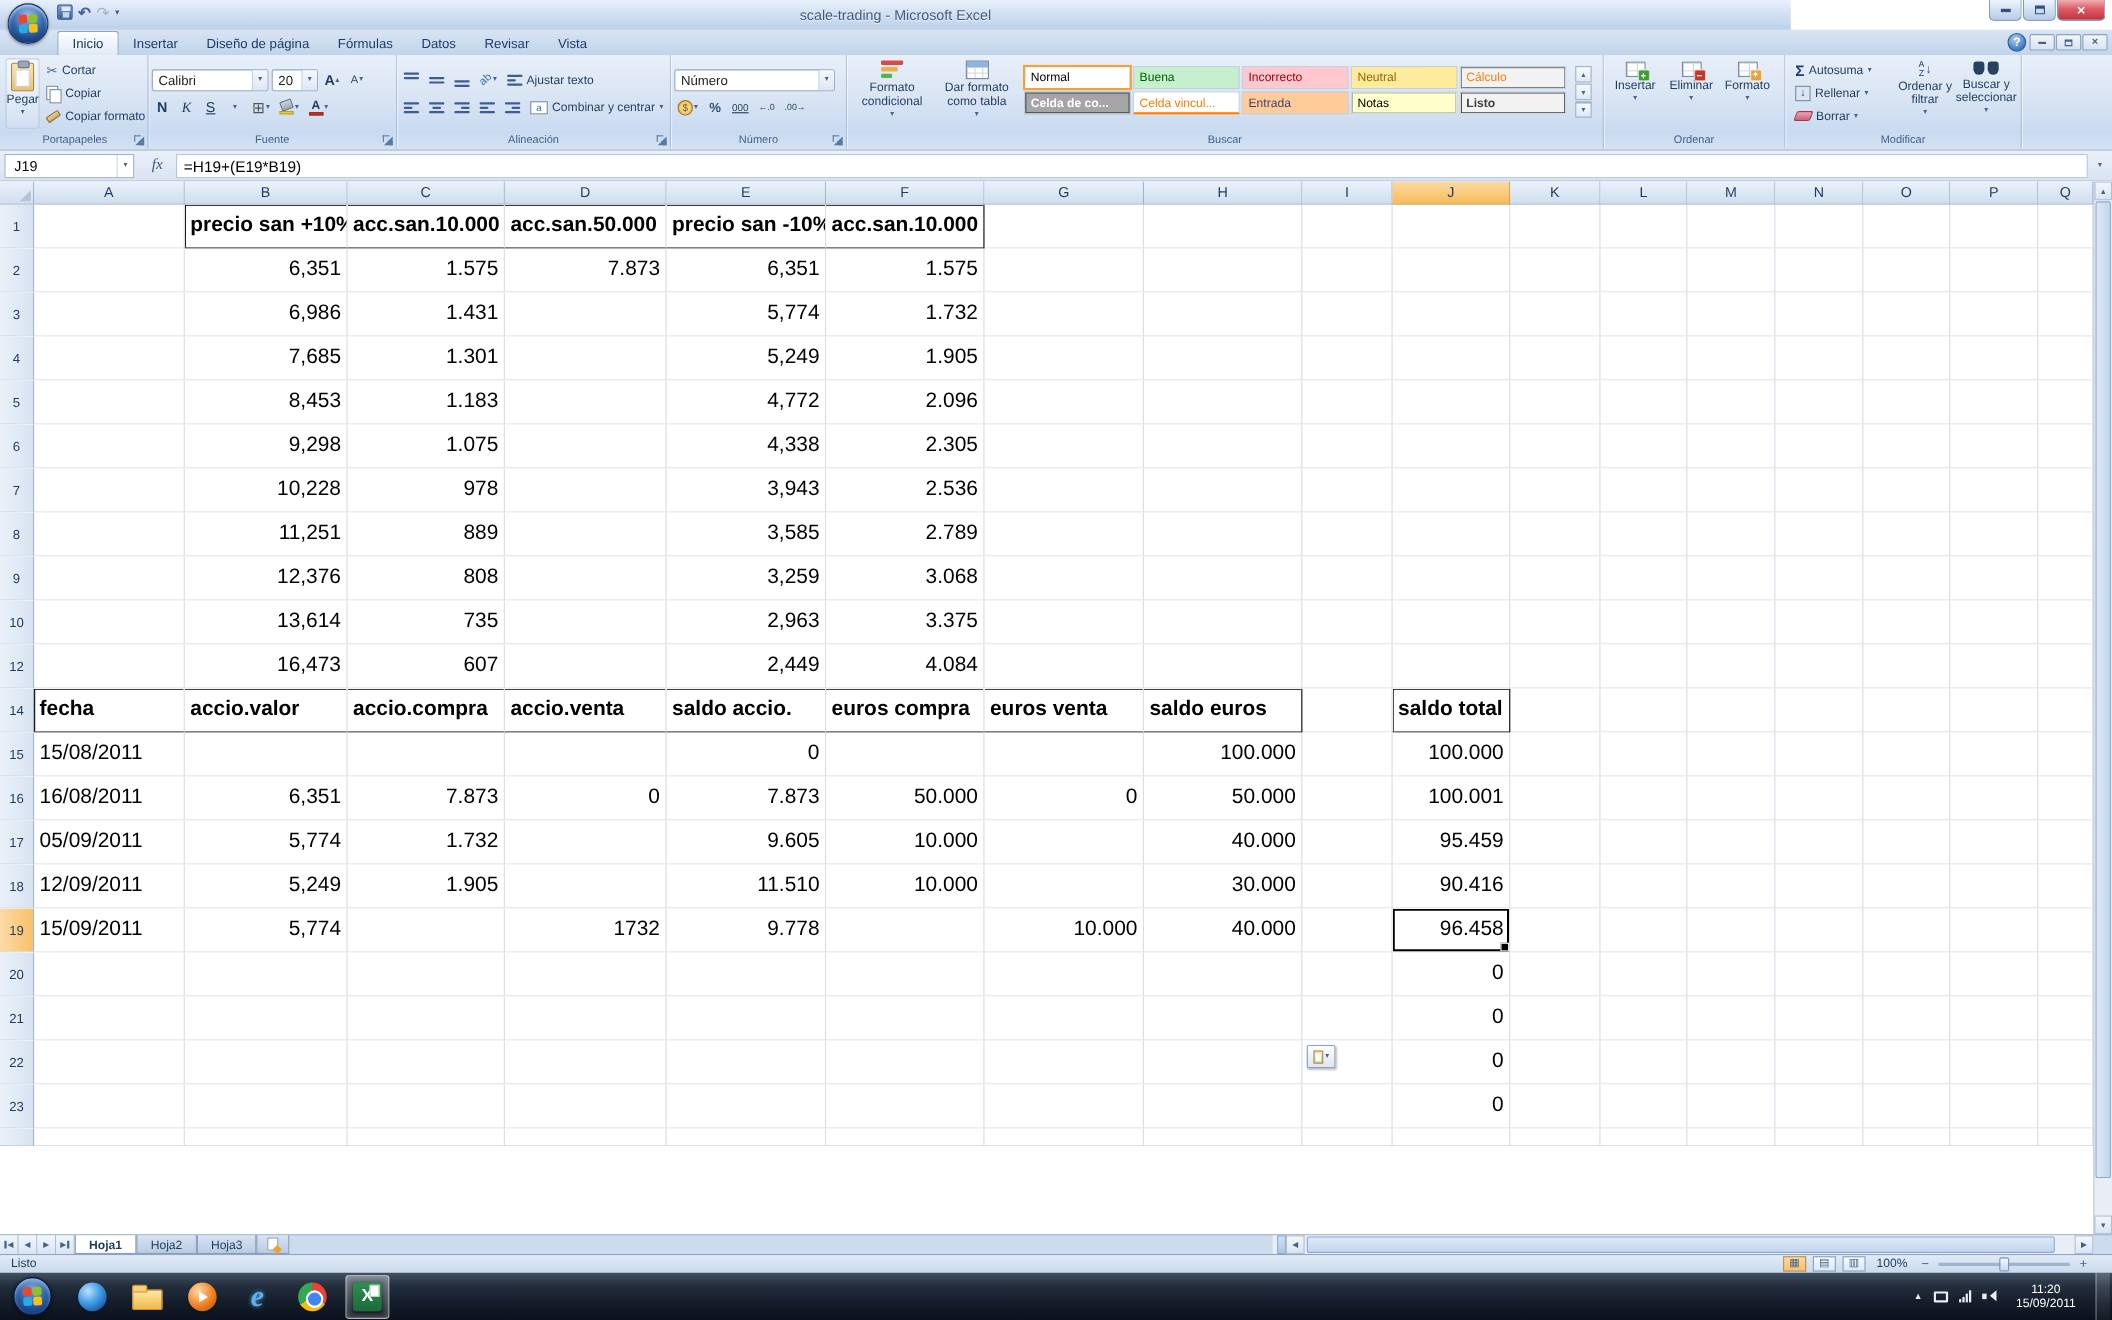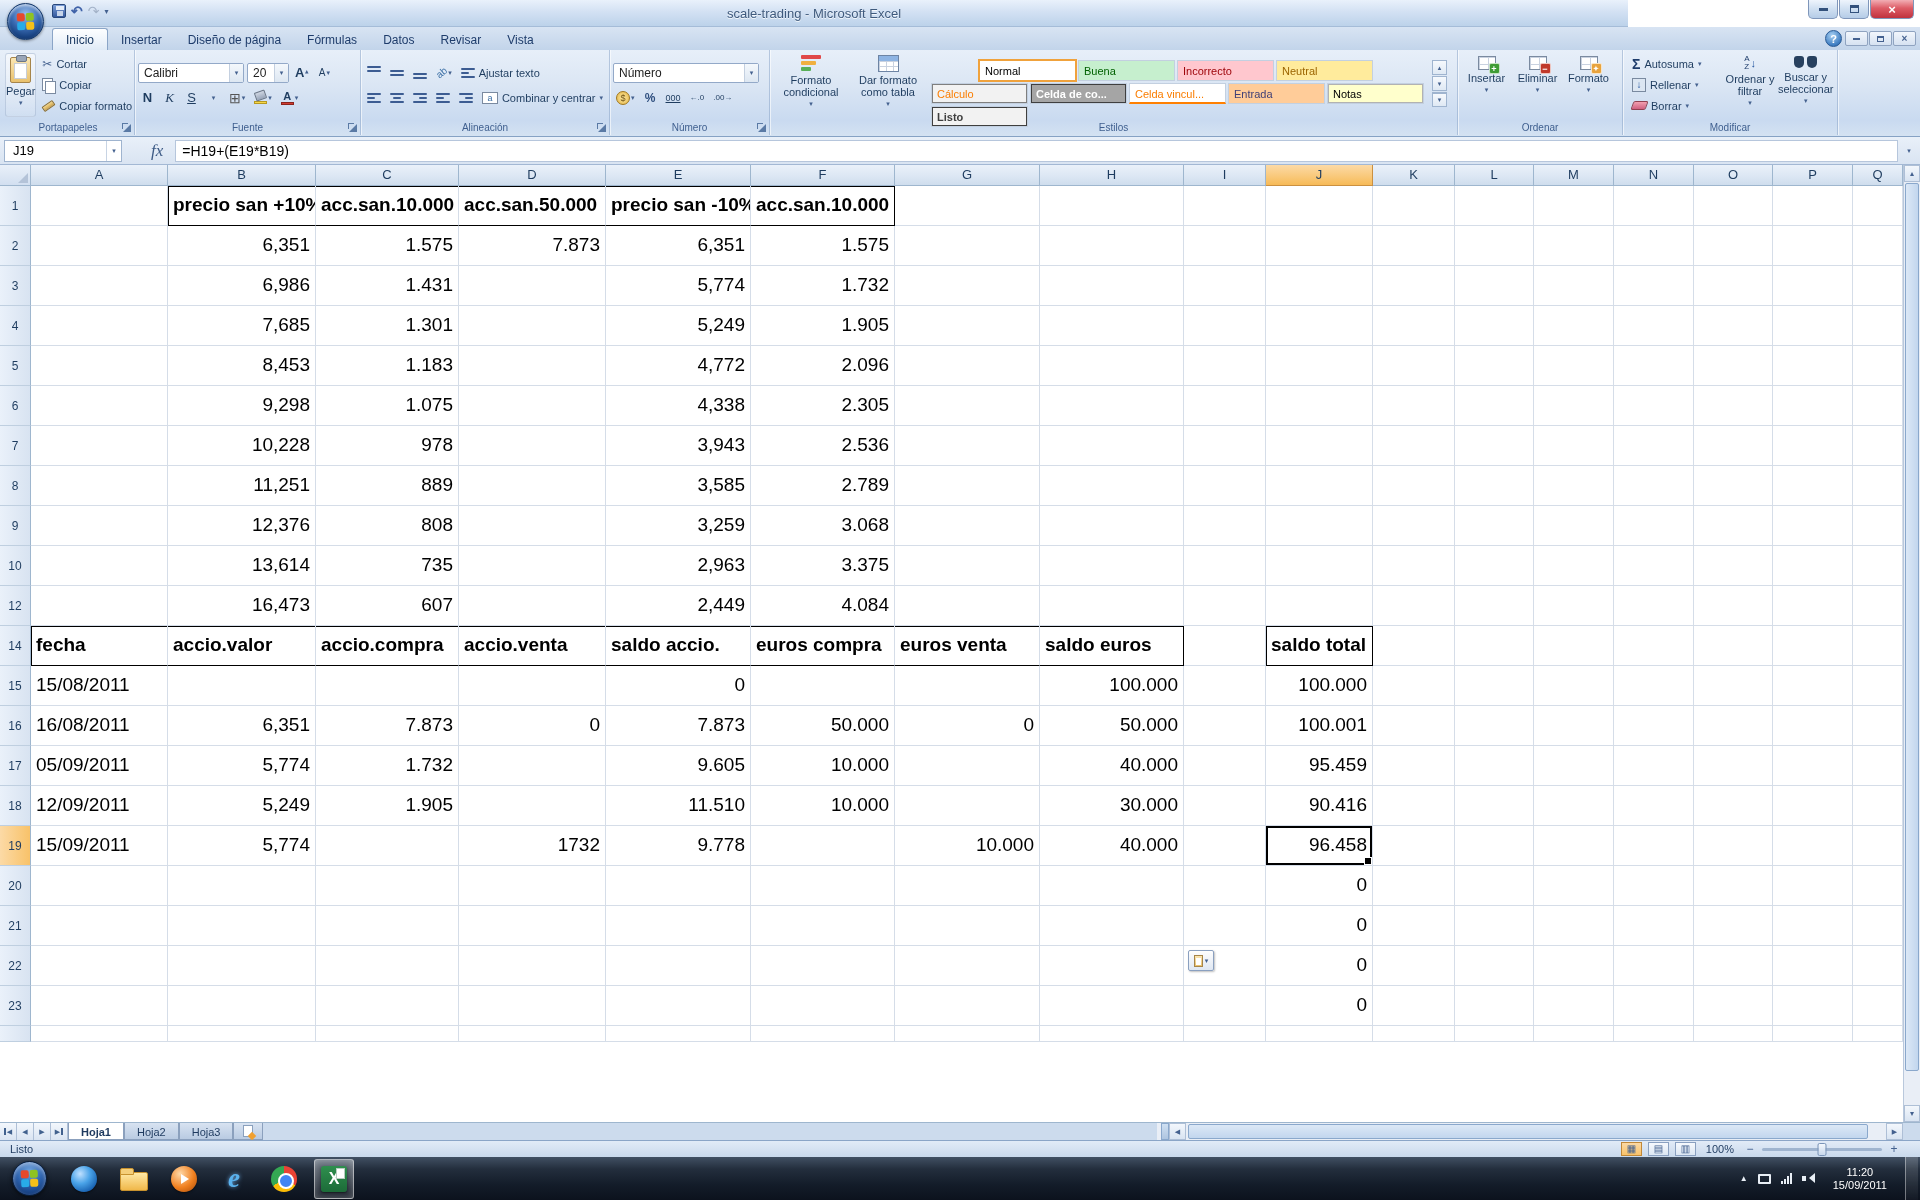--- a/index.html
+++ b/index.html
@@ -121,21 +121,21 @@
 .i-sort .az{display:flex;flex-direction:column;font-size:8px;font-weight:bold;color:#1e3c6b;line-height:8px}
 .i-sort .arr{color:#2456a0;font-size:11px}.i-sort .arr::before{content:"↓"}
 .i-bino{position:relative;width:23px;height:14px}
 .i-bino::before,.i-bino::after{content:"";position:absolute;top:1px;width:10px;height:12px;background:#28415f;border-radius:3px 3px 5px 5px}
 .i-bino::before{left:0}.i-bino::after{right:0}
 
 
 #fbar{position:absolute;left:0;top:137px;width:1920px;height:28px;background:linear-gradient(#e9f0f9,#d9e4f2);border-bottom:1px solid #a3b8d4;display:flex;align-items:center}
 #namebox{margin-left:4px;width:118px;height:22px;background:#fff;border:1px solid #9fb4cf;font-size:13px;display:flex;align-items:center;padding-left:8px}
 #namebox .cdd{margin-left:auto;width:15px;height:100%;border-left:1px solid #c8d4e4;display:flex;align-items:center;justify-content:center}
-#fx{font-style:italic;font-family:"Liberation Serif",serif;font-size:17px;color:#3c5a85;margin:0 12px 0 29px}
+#fx{font-style:italic;font-family:"Liberation Serif",serif;font-size:14px;color:#3c5a85;margin:0 12px 0 16px}
 #formula-field{flex:1;height:22px;background:#fff;border:1px solid #b6c6dc;font-size:14px;display:flex;align-items:center;padding:0 6px;margin-right:2px}
 #fbar-expand{width:18px;height:22px;display:flex;align-items:center;justify-content:center;margin-right:2px}
 
 
 #sheet{position:absolute;left:0;top:165px;width:1920px;height:957px;background:#fff;overflow:hidden}
 #col-headers{display:flex;width:1903px;height:21px}
 .corner{width:31px;height:21px;background:linear-gradient(#e9f0f9,#d2dff0);border-right:1px solid #9eb6ce;border-bottom:1px solid #9eb6ce;position:relative;flex:none}
 .corner::after{content:"";position:absolute;right:2px;bottom:2px;border-left:10px solid transparent;border-bottom:10px solid #b4c3d8}
 .colhdr{height:21px;line-height:20px;text-align:center;font-size:13px;color:#1e3c5f;background:linear-gradient(#eaf1fa,#dbe6f3 60%,#cfdded);border-right:1px solid #9eb6ce;border-bottom:1px solid #9eb6ce;flex:none}
 .colhdr.sel{background:linear-gradient(#fcdaa6,#f9c878 60%,#f7ba57);border-right:1px solid #cb9040;border-bottom:1px solid #cb9040}
@@ -482,38 +482,38 @@
           </span>
         <span>Formato condicional</span>
         <span class="dd"></span>
       </div>
       <div class="bigv" style="width:78px">
         <span class="i-table"></span>
         <span>Dar formato como tabla</span>
         <span class="dd"></span>
       </div>
       <div class="stgallery" id="style-gallery">
-          <div class="stitem sel" style="background: rgb(255, 255, 255); color: rgb(0, 0, 0); margin-left: 48px;">Normal</div>
+          <div class="stitem sel" style="background: rgb(255, 255, 255); color: rgb(0, 0, 0);">Normal</div>
           <div class="stitem" style="background: rgb(198, 239, 206); color: rgb(0, 97, 0);">Buena</div>
           <div class="stitem" style="background: rgb(255, 199, 206); color: rgb(156, 0, 6);">Incorrecto</div>
           <div class="stitem" style="background: rgb(255, 235, 156); color: rgb(156, 101, 0);">Neutral</div>
           <div class="stitem" style="background: rgb(242, 242, 242); color: rgb(250, 125, 0); box-shadow: rgb(127, 127, 127) 0px 0px 0px 1px inset;">Cálculo</div>
           <div class="stitem" style="background: rgb(165, 165, 165); color: rgb(255, 255, 255); box-shadow: rgb(63, 63, 63) 0px 0px 0px 1px inset; font-weight: bold;">Celda de co...</div>
           <div class="stitem" style="background: rgb(255, 255, 255); color: rgb(250, 125, 0); border-bottom: 2px solid rgb(255, 128, 1);">Celda vincul...</div>
           <div class="stitem" style="background: rgb(255, 204, 153); color: rgb(63, 63, 118);">Entrada</div>
           <div class="stitem" style="background: rgb(255, 255, 204); color: rgb(0, 0, 0); box-shadow: rgb(178, 178, 178) 0px 0px 0px 1px inset;">Notas</div>
           <div class="stitem" style="background: rgb(242, 242, 242); color: rgb(63, 63, 63); box-shadow: rgb(63, 63, 63) 0px 0px 0px 1px inset; font-weight: bold;">Listo</div>
         </div>
       <div class="galarrows">
         <div class="gab g-up"></div>
         <div class="gab g-dn"></div>
         <div class="gab g-dn more"></div>
       </div>
     </div>
-    <div class="glabel">Estilos</div>
+    <div class="glabel">Buscar</div>
   </div>
 
   <div class="rgroup" style="width:165px">
     <div class="gbody">
       <div class="bigv" style="width:51px">
         <span class="i-cells">
             <span class="badge green"></span>
           </span>
         <span>Insertar</span>
         <span class="dd"></span>

